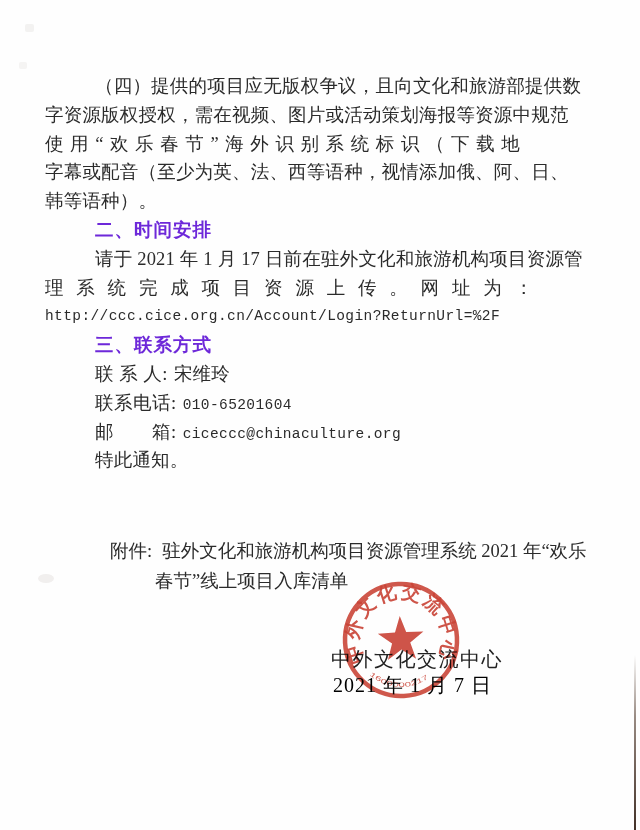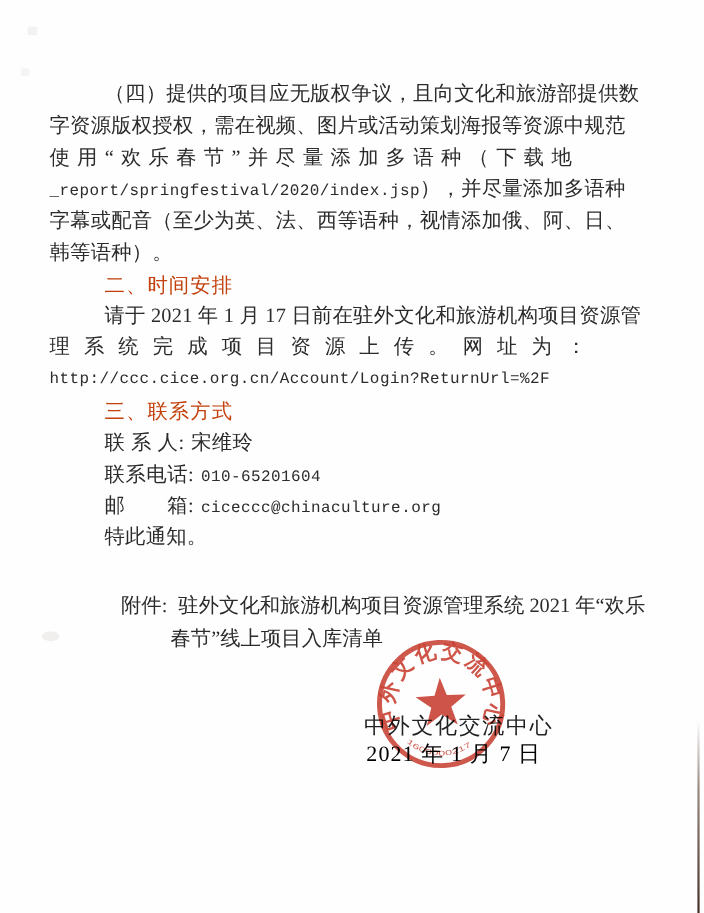--- a/index.html
+++ b/index.html
@@ -8,21 +8,21 @@
     font-family:"Liberation Serif","DejaVu Serif",serif;color:#2b2b2b;
   }
   .body-text{
     position:absolute;left:45px;top:72px;width:506px;
     font-size:18.5px;line-height:28.8px;letter-spacing:0.2px;
   }
   .line{height:28.8px;white-space:nowrap;overflow:visible;}
   .indent{text-indent:50px;}
   .heading{
     font-family:"Liberation Sans","DejaVu Sans",sans-serif;
-    font-weight:400;color:#c2410c;letter-spacing:1px;
+    font-weight:700;color:#6d28d9;letter-spacing:1px;
   }
   .spaced-wide{letter-spacing:6.6px;}
   .spaced-xwide{letter-spacing:12.8px;}
   .mono{font-family:"Liberation Mono","DejaVu Sans Mono",monospace;font-size:14.5px;letter-spacing:0.4px;}
   .label{letter-spacing:0.5px;}
   .value{margin-left:6px;}
   .attachment{
     position:absolute;left:110px;top:537px;width:480px;
     font-size:18.5px;line-height:29.5px;
   }
@@ -55,22 +55,21 @@
 
 <div class="page">
 
   <div class="smudge s1"></div>
   <div class="smudge s2"></div>
   <div class="smudge s3"></div>
 
   <div class="body-text">
     <div class="line indent">（四）提供的项目应无版权争议，且向文化和旅游部提供数</div>
     <div class="line">字资源版权授权，需在视频、图片或活动策划海报等资源中规范</div>
-    <div class="line spaced-wide">使用“欢乐春节”并尽量添加多语种（下载地</div>
-    <div class="line"><span class="mono">_report/springfestival/2020/index.jsp</span><span>），并尽量添加多语种</span></div>
+    <div class="line spaced-wide">使用“欢乐春节”海外识别系统标识（下载地</div>
     <div class="line">字幕或配音（至少为英、法、西等语种，视情添加俄、阿、日、</div>
     <div class="line">韩等语种）。</div>
 
     <div class="line indent heading">二、时间安排</div>
     <div class="line indent">请于 2021 年 1 月 17 日前在驻外文化和旅游机构项目资源管</div>
     <div class="line spaced-xwide">理系统完成项目资源上传。网址为：</div>
     <div class="line mono">http://ccc.cice.org.cn/Account/Login?ReturnUrl=%2F</div>
 
     <div class="line indent heading">三、联系方式</div>
     <div class="line indent"><span class="label">联 系 人:</span><span class="value">宋维玲</span></div>

